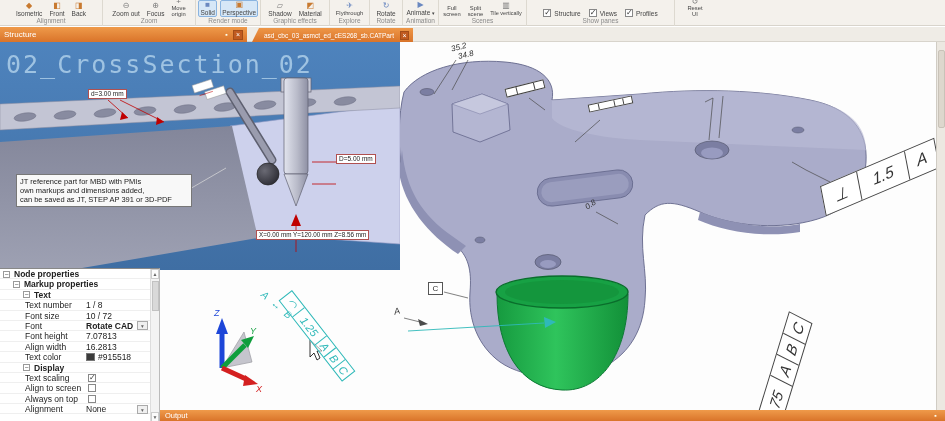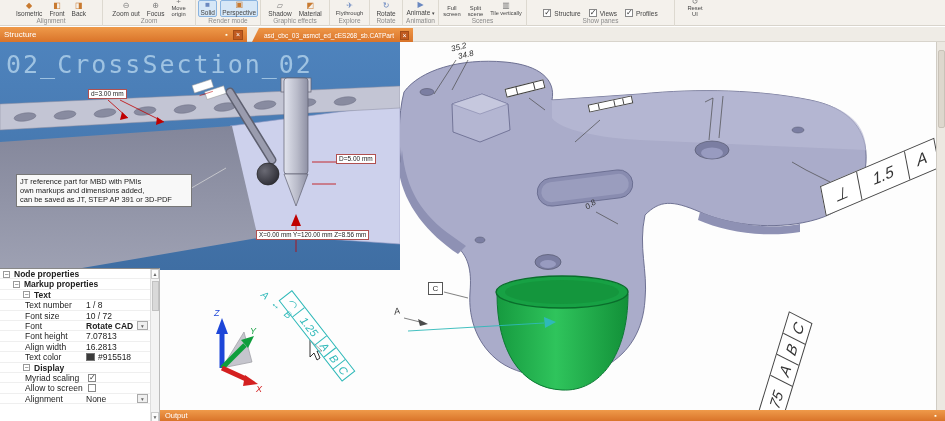--- a/index.html
+++ b/index.html
@@ -452,25 +452,29 @@
     <div class="nprow">
         <span class="lbl">Text color</span>
         <span class="swatch"></span>
         <span class="val" style="left:98px">#915518</span>
       </div>
     <div class="nprow b">
         <span class="exp" style="left:23px">−</span>
         <span class="t" style="position:absolute;left:34px">Display</span>
       </div>
     <div class="nprow">
-        <span class="lbl">Myriad scaling</span>
+        <span class="lbl">Text scaling</span>
         <span class="npcb on"></span>
       </div>
     <div class="nprow">
-        <span class="lbl">Allow to screen</span>
+        <span class="lbl">Align to screen</span>
+        <span class="npcb"></span>
+      </div>
+    <div class="nprow">
+        <span class="lbl">Always on top</span>
         <span class="npcb"></span>
       </div>
     <div class="nprow">
         <span class="lbl">Alignment</span>
         <span class="val">None</span>
         <span class="dd">▾</span>
       </div>
     <div id="np-scroll">
       <span class="sarr" style="top:0">▲</span>
       <div id="np-thumb"></div>

